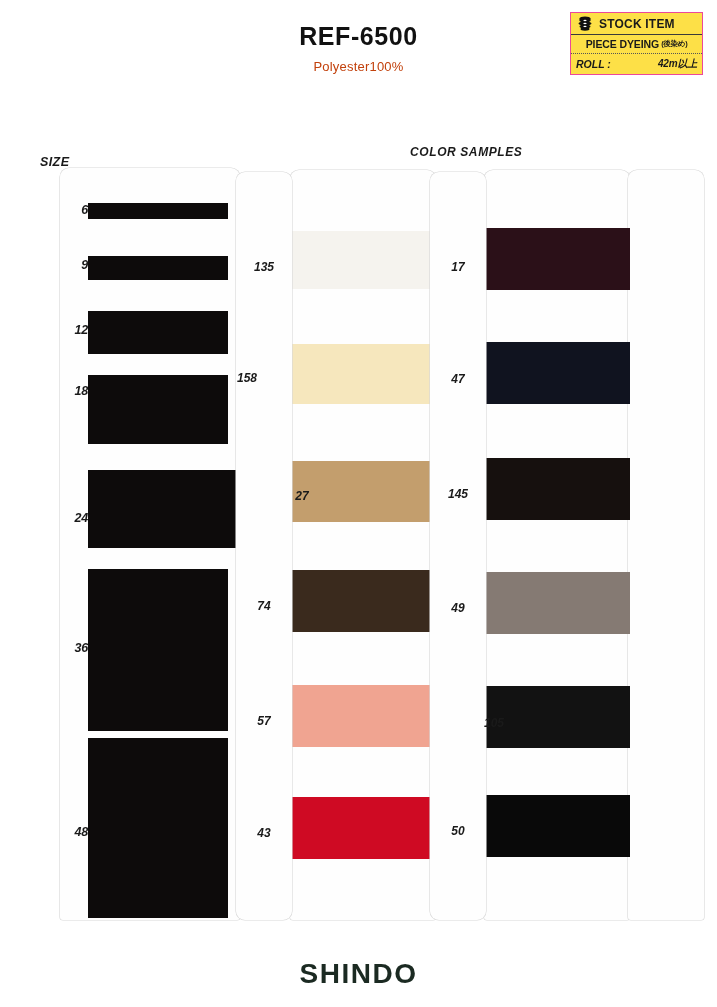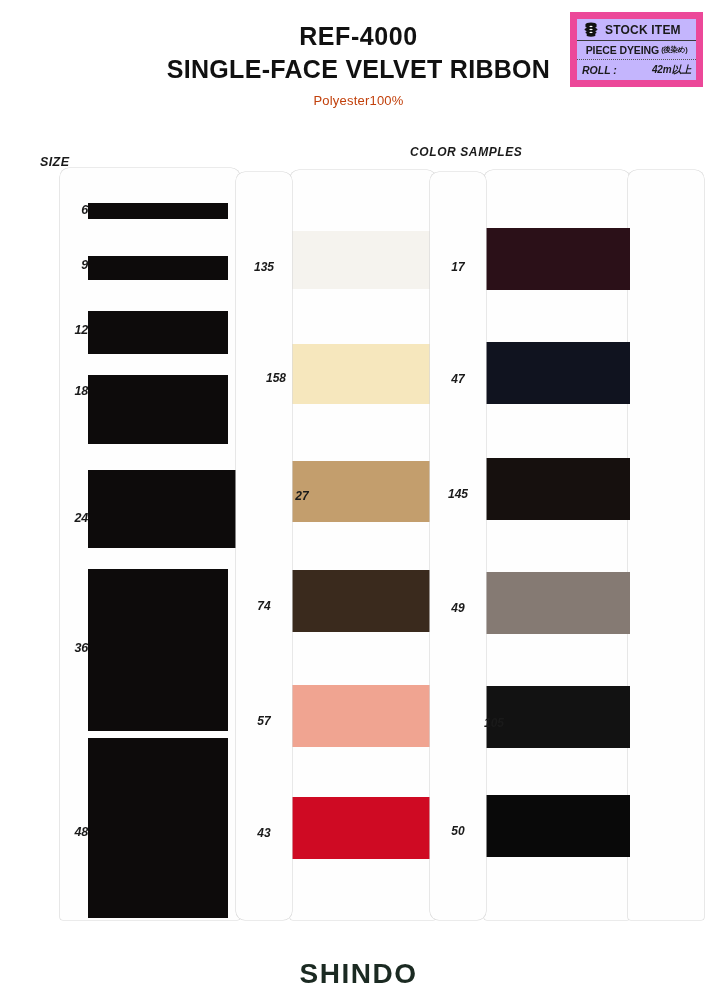--- a/index.html
+++ b/index.html
@@ -49,22 +49,22 @@
     margin-top: 7px;
     letter-spacing: 0.2px;
     color: #c2410c;
   }
 
   
   #stock-box {
     position: absolute;
     right: 14px; top: 12px;
     width: 133px;
-    border: 7px solid #ec4899;
-    background: #c4b5fd;
+    border: 1px solid #ec4899;
+    background: #fde047;
     box-sizing: border-box;
   }
   .stock-row {
     display: flex;
     align-items: center;
     padding: 3px 5px;
     box-sizing: border-box;
   }
   #stock-head {
     border-bottom: 1px solid #3a3a3a;
@@ -220,22 +220,21 @@
     letter-spacing: 1.5px;
     color: #1b2a22;
   }
 </style>
 </head>
 <body>
 
 <div id="header">
 
   <div id="title-block">
-    <div id="ref-code">REF-4000</div>
-    <div id="product-name">SINGLE-FACE VELVET RIBBON</div>
+    <div id="ref-code">REF-6500</div>
     <div id="composition">Polyester100%</div>
   </div>
 
   <div id="stock-box">
     <div class="stock-row" id="stock-head">
       <svg id="stock-icon" viewBox="0 0 32 30">
         <ellipse cx="16" cy="5" rx="11" ry="4" fill="#111"></ellipse>
         <rect x="5" y="5" width="22" height="4" fill="#111"></rect>
         <ellipse cx="16" cy="9" rx="11" ry="4" fill="#111"></ellipse>
         <ellipse cx="16" cy="9" rx="3.2" ry="1.4" fill="#fff"></ellipse>
@@ -283,21 +282,21 @@
     <div class="black-ribbon" id="ribbon-24" style="top: 470px; height: 78px; width: 160px;"></div>
     <div class="size-label" style="top: 641px;">36<span class="unit"><span class="num">m</span>/<span class="den">m</span></span></div>
     <div class="black-ribbon" style="top: 569px; height: 162px; width: 140px;"></div>
     <div class="size-label" style="top: 825px;">48<span class="unit"><span class="num">m</span>/<span class="den">m</span></span></div>
     <div class="black-ribbon" style="top: 738px; height: 180px; width: 140px;"></div>
   </div>
 <div class="col-header" id="col-header-a">Col.No.</div>
 <div id="color-rows-a">
     <div class="col-no" style="left: 236px; top: 260px;">135</div>
     <div class="swatch swatch-a" style="top: 231px; height: 58px; background: rgb(245, 243, 238);"></div>
-    <div class="col-no" style="left: 248px; top: 371px;">158</div>
+    <div class="col-no" style="left: 219px; top: 371px;">158</div>
     <div class="swatch swatch-a" style="top: 344px; height: 60px; background: rgb(246, 231, 189);"></div>
     <div class="col-no" style="left: 236px; top: 489px; margin-left: 38px;">27</div>
     <div class="swatch swatch-a" style="top: 461px; height: 61px; background: rgb(195, 158, 109);"></div>
     <div class="col-no" style="left: 236px; top: 599px;">74</div>
     <div class="swatch swatch-a" style="top: 570px; height: 62px; background: rgb(58, 42, 29);"></div>
     <div class="col-no" style="left: 236px; top: 714px;">57</div>
     <div class="swatch swatch-a" style="top: 685px; height: 62px; background: rgb(240, 164, 145);"></div>
     <div class="col-no" style="left: 236px; top: 826px;">43</div>
     <div class="swatch swatch-a" style="top: 797px; height: 62px; background: rgb(207, 10, 35);"></div>
   </div>

